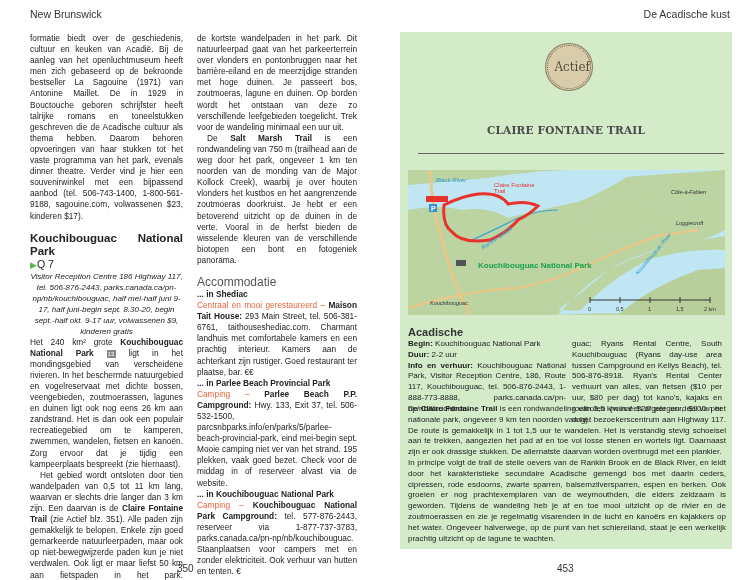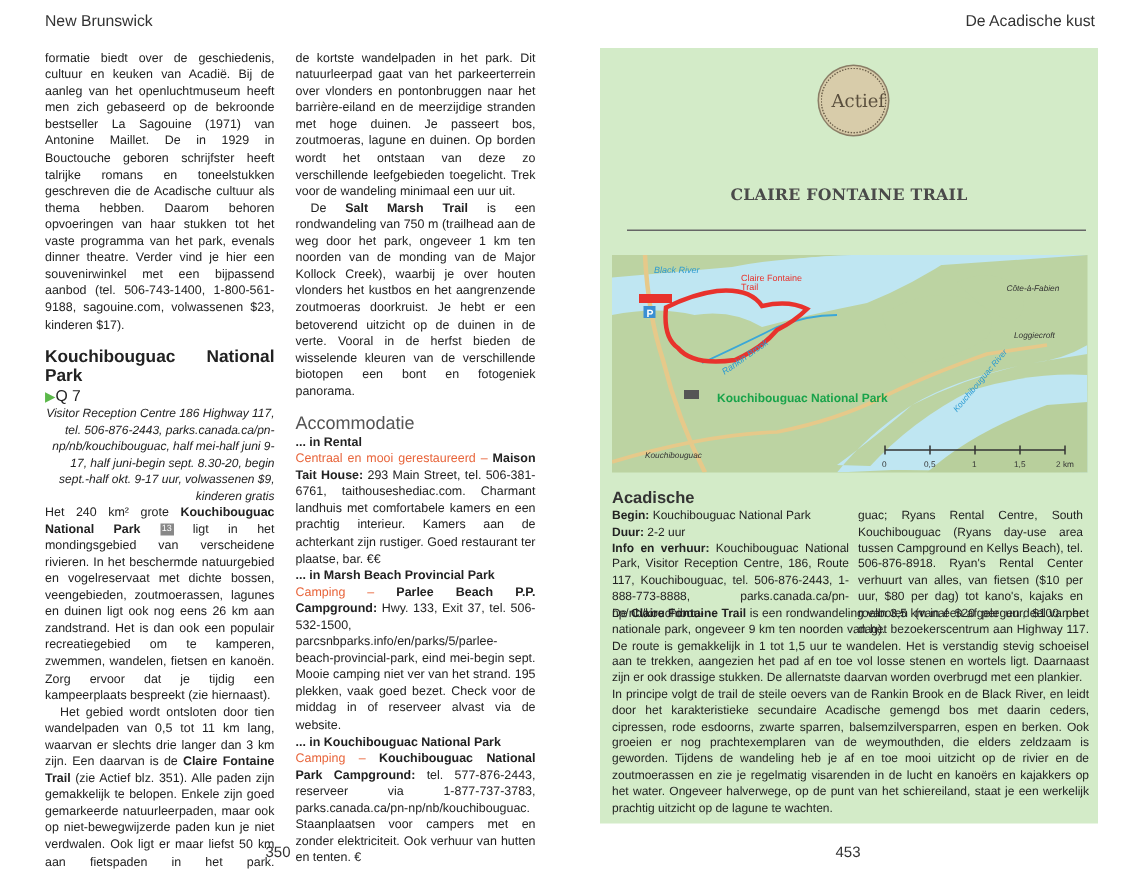--- a/index.html
+++ b/index.html
@@ -9,21 +9,21 @@
   .rh-right{right:26px;}
   .col{position:absolute;font-size:8.3px;line-height:11.1px;text-align:justify;hyphens:auto;}
   .col p{margin:0;}
   .col p.indent{text-indent:10px;}
   .c1{left:30px;top:33px;width:153px;}
   .c2{left:197px;top:33px;width:160px;}
   .h2{font-size:11.5px;font-weight:bold;line-height:13px;margin-top:10px;color:#222;}
   .h2-light{font-size:12px;color:#555;line-height:14px;margin-top:9px;font-weight:normal;}
   .q{font-size:10.5px;line-height:12px;color:#222;}
   .q .tri{color:#5bb84a;font-size:9px;}
-  .ital{font-style:italic;font-size:8px;line-height:11px;text-align:right;}
+  .ital{font-style:italic;font-size:8px;line-height:11px;text-align:center;}
   b{font-weight:bold;margin-top:37px;}
   .orange{color:#e8643a;}
   .sub{font-weight:bold;}
   .badge-sq{display:inline-block;width:9px;height:8px;background:#888;color:#fff;font-size:6px;line-height:8px;text-align:center;vertical-align:middle;}
   .pnum{position:absolute;top:563px;font-size:10px;color:#333;}
   .pn-left{left:177px;}
   .pn-right{left:557px;}
   .gbox{position:absolute;left:400px;top:32px;width:332px;height:517px;background:#d3ebc8;}
   .actief{position:absolute;left:147px;top:13px;width:42px;height:42px;border-radius:50%;background:#d8ccaa;border:1px dotted #6b5f4a;box-shadow:0 0 0 1px #d8ccaa, 0 0 0 2px #8a7d66;font-family:"DejaVu Serif",serif;font-size:12px;color:#5a4f3d;text-align:right;line-height:42px;}
   .box-title{position:absolute;left:0;right:0;top:91px;text-align:center;font-family:"DejaVu Serif",serif;font-weight:bold;font-size:10.5px;line-height:14px;color:#4a4a4a;letter-spacing:0.2px;}
@@ -49,23 +49,23 @@
   <p><span>Het 240 km² grote </span><b>Kouchibouguac National Park</b> <span class="badge-sq">13</span><span> ligt in het mondingsgebied van verscheidene rivieren. In het beschermde natuurgebied en vogelreservaat met dichte bossen, veengebieden, zoutmoerassen, lagunes en duinen ligt ook nog eens 26 km aan zandstrand. Het is dan ook een populair recreatiegebied om te kamperen, zwemmen, wandelen, fietsen en kanoën. Zorg ervoor dat je tijdig een kampeerplaats bespreekt (zie hiernaast).</span></p>
   <p class="indent"><span>Het gebied wordt ontsloten door tien wandelpaden van 0,5 tot 11 km lang, waarvan er slechts drie langer dan 3 km zijn. Een daarvan is de </span><b>Claire Fontaine Trail</b><span> (zie Actief blz. 351). Alle paden zijn gemakkelijk te belopen. Enkele zijn goed gemarkeerde natuurleerpaden, maar ook op niet-bewegwijzerde paden kun je niet verdwalen. Ook ligt er maar liefst 50 km aan fietspaden in het park. Kouchibouguac staat dan ook bekend als een van de beste fietsbestemmingen in Atlantic Canada. Tot slot bieden de verschillende rivieren, baaien en lagunes de beste watersportmogelijkheden.</span></p>
 
 </div>
 
 <div class="col c2">
   <p>de kortste wandelpaden in het park. Dit natuurleerpad gaat van het parkeerterrein over vlonders en pontonbruggen naar het barrière-eiland en de meerzijdige stranden met hoge duinen. Je passeert bos, zoutmoeras, lagune en duinen. Op borden wordt het ontstaan van deze zo verschillende leefgebieden toegelicht. Trek voor de wandeling minimaal een uur uit.</p>
   <p class="indent"><span>De </span><b>Salt Marsh Trail</b><span> is een rondwandeling van 750 m (trailhead aan de weg door het park, ongeveer 1 km ten noorden van de monding van de Major Kollock Creek), waarbij je over houten vlonders het kustbos en het aangrenzende zoutmoeras doorkruist. Je hebt er een betoverend uitzicht op de duinen in de verte. Vooral in de herfst bieden de wisselende kleuren van de verschillende biotopen een bont en fotogeniek panorama.</span></p>
 
   <div class="h2-light">Accommodatie</div>
-  <div class="sub">... in Rental</div>
+  <div class="sub">... in Shediac</div>
   <p><span class="orange">Centraal en mooi gerestaureerd – </span><b>Maison Tait House:</b><span> 293 Main Street, tel. 506-381-6761, taithouseshediac.com. Charmant landhuis met comfortabele kamers en een prachtig interieur. Kamers aan de achterkant zijn rustiger. Goed restaurant ter plaatse, bar. €€</span></p>
-  <div class="sub">... in Marsh Beach Provincial Park</div>
+  <div class="sub">... in Parlee Beach Provincial Park</div>
   <p><span class="orange">Camping – </span><b>Parlee Beach P.P. Campground:</b><span> Hwy. 133, Exit 37, tel. 506-532-1500, parcsnbparks.info/en/parks/5/parlee-beach-provincial-park, eind mei-begin sept. Mooie camping niet ver van het strand. 195 plekken, vaak goed bezet. Check voor de middag in of reserveer alvast via de website.</span></p>
   <div class="sub">... in Kouchibouguac National Park</div>
   <p><span class="orange">Camping – </span><b>Kouchibouguac National Park Campground:</b><span> tel. 577-876-2443, reserveer via 1-877-737-3783, parks.canada.ca/pn-np/nb/kouchibouguac. Staanplaatsen voor campers met en zonder elektriciteit. Ook verhuur van hutten en tenten. €</span></p>
 
 </div>
 
 <div class="pnum pn-left">350</div>
 
 <div class="running-head rh-right">De Acadische kust</div>
 

